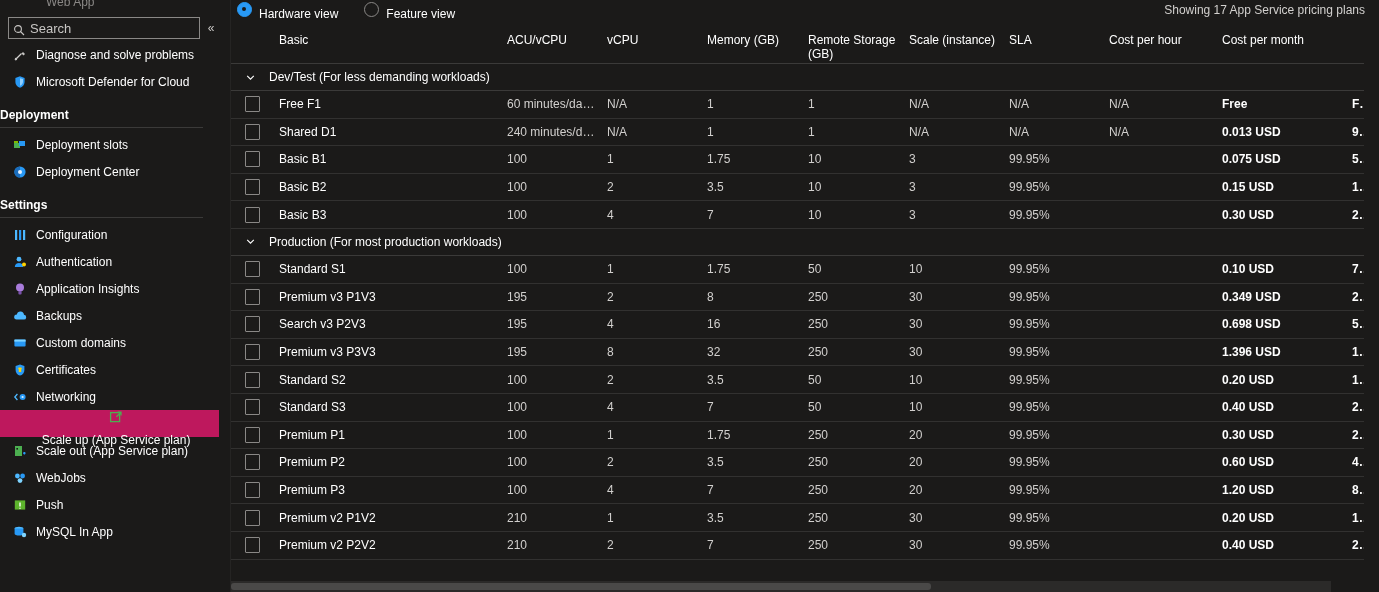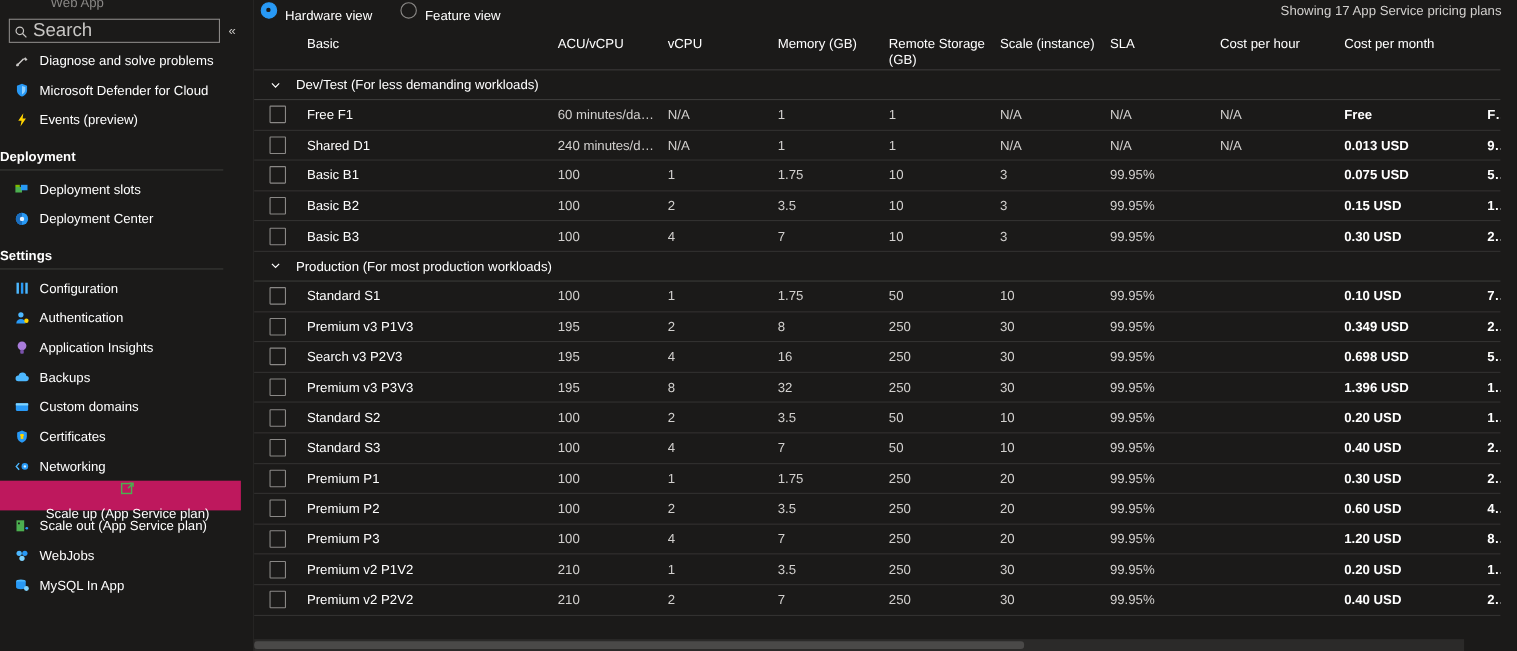--- a/index.html
+++ b/index.html
@@ -28,21 +28,21 @@
     padding: 0 8px; margin-top: 17px;
   }
   .search-box {
     flex: 1 1 auto; height: 22px;
     border: 1px solid #8a8886;
     background: #1b1a19;
     display: flex; align-items: center;
     padding: 0 4px; gap: 5px;
   }
   .search-box .si { width: 12px; height: 12px; flex: 0 0 12px; }
-  .search-text { font-size: 17px; color: #c8c6c4; }
+  .search-text { font-size: 13px; color: #c8c6c4; }
   .collapse-btn {
     flex: 0 0 22px; text-align: center;
     color: #c8c6c4; font-size: 12px; line-height: 22px;
     cursor: pointer; user-select: none;
   }
   .nav { margin-top: 2px; }
   .nav-item {
     height: 27px; display: flex; align-items: center;
     gap: 9px; padding-left: 13px; cursor: pointer;
   }
@@ -194,28 +194,20 @@
       <div class="nav-item">
         <span class="ico">
           <svg viewBox="0 0 14 14" width="14" height="14">
               <path d="M7 1.2l4.6 1.8v4c0 3-2.2 5-4.6 5.8C4.6 12 2.4 10 2.4 7V3z" fill="#2899f5"></path>
               <path d="M7 3.2v7.6c1.6-.7 3-2.2 3-4.4V4z" fill="#8fd0ff"></path>
             </svg>
         </span>
         <span class="lbl">Microsoft Defender for Cloud</span>
       </div>
 
-      <div class="nav-item">
-        <span class="ico">
-          <svg viewBox="0 0 14 14" width="14" height="14">
-              <path d="M8.2 1L3.6 7.8h3L5.6 13l5-7.2h-3z" fill="#ffd400"></path>
-            </svg>
-        </span>
-        <span class="lbl">Events (preview)</span>
-      </div>
 
       <div class="nav-group">
         <span class="gt">Deployment</span>
         <div class="gline"></div>
       </div>
 
       <div class="nav-item">
         <span class="ico">
           <svg viewBox="0 0 14 14" width="14" height="14">
               <rect x="1" y="5" width="6" height="5" fill="#4caf50"></rect>
@@ -341,20 +333,29 @@
         <span class="ico">
           <svg viewBox="0 0 14 14" width="14" height="14">
               <circle cx="4.4" cy="5" r="2.4" fill="#4db8ff"></circle>
               <circle cx="9.6" cy="5" r="2.4" fill="#2899f5"></circle>
               <circle cx="7" cy="9.6" r="2.4" fill="#7fd4ff"></circle>
             </svg>
         </span>
         <span class="lbl">WebJobs</span>
       </div>
 
+      <div class="nav-item">
+        <span class="ico">
+          <svg viewBox="0 0 14 14" width="14" height="14">
+              <rect x="1.8" y="2.4" width="10.4" height="9.2" fill="#5db42c"></rect>
+              <path d="M7 4.4v4m0 1.4v1" stroke="#ffffff" stroke-width="1.4"></path>
+            </svg>
+        </span>
+        <span class="lbl">Push</span>
+      </div>
 
       <div class="nav-item">
         <span class="ico">
           <svg viewBox="0 0 14 14" width="14" height="14">
               <ellipse cx="6" cy="3.6" rx="4.4" ry="1.8" fill="#4db8ff"></ellipse>
               <path d="M1.6 3.6v5.2c0 1 2 1.8 4.4 1.8s4.4-.8 4.4-1.8V3.6" fill="#2899f5"></path>
               <circle cx="11" cy="10" r="2.2" fill="#7fd4ff"></circle>
             </svg>
         </span>
         <span class="lbl">MySQL In App</span>

